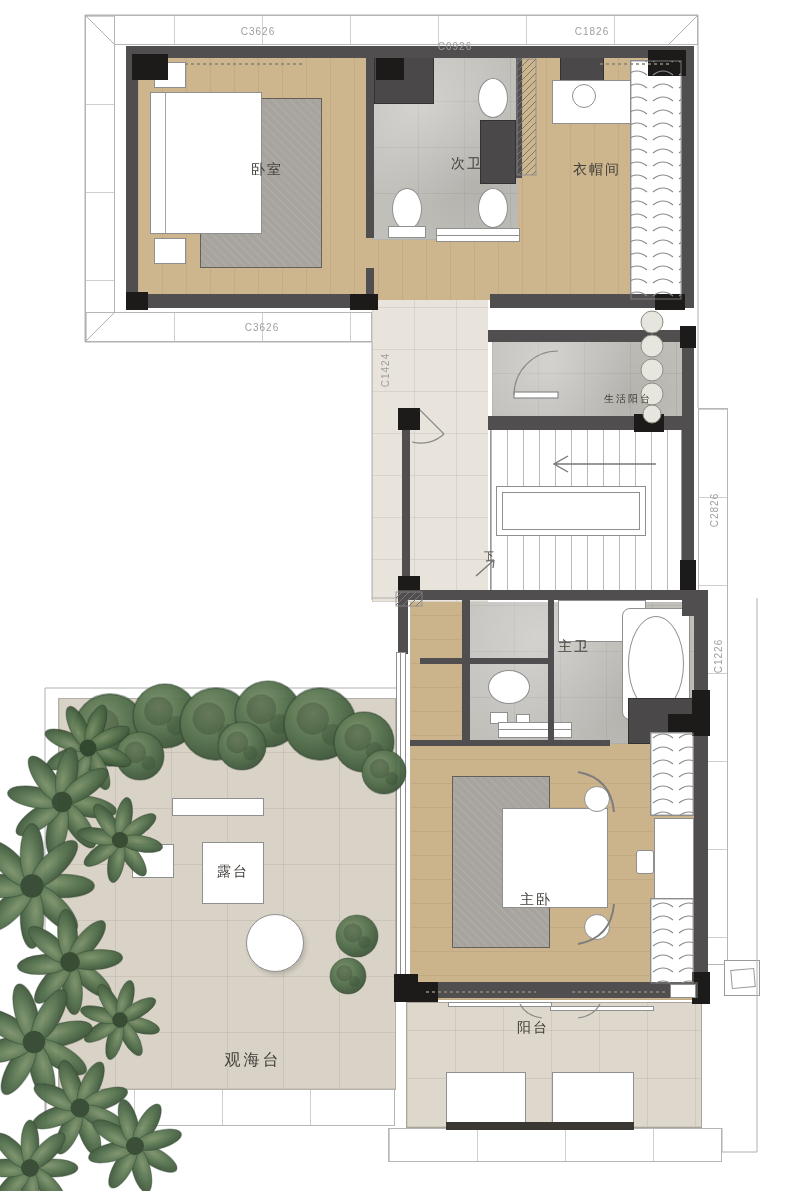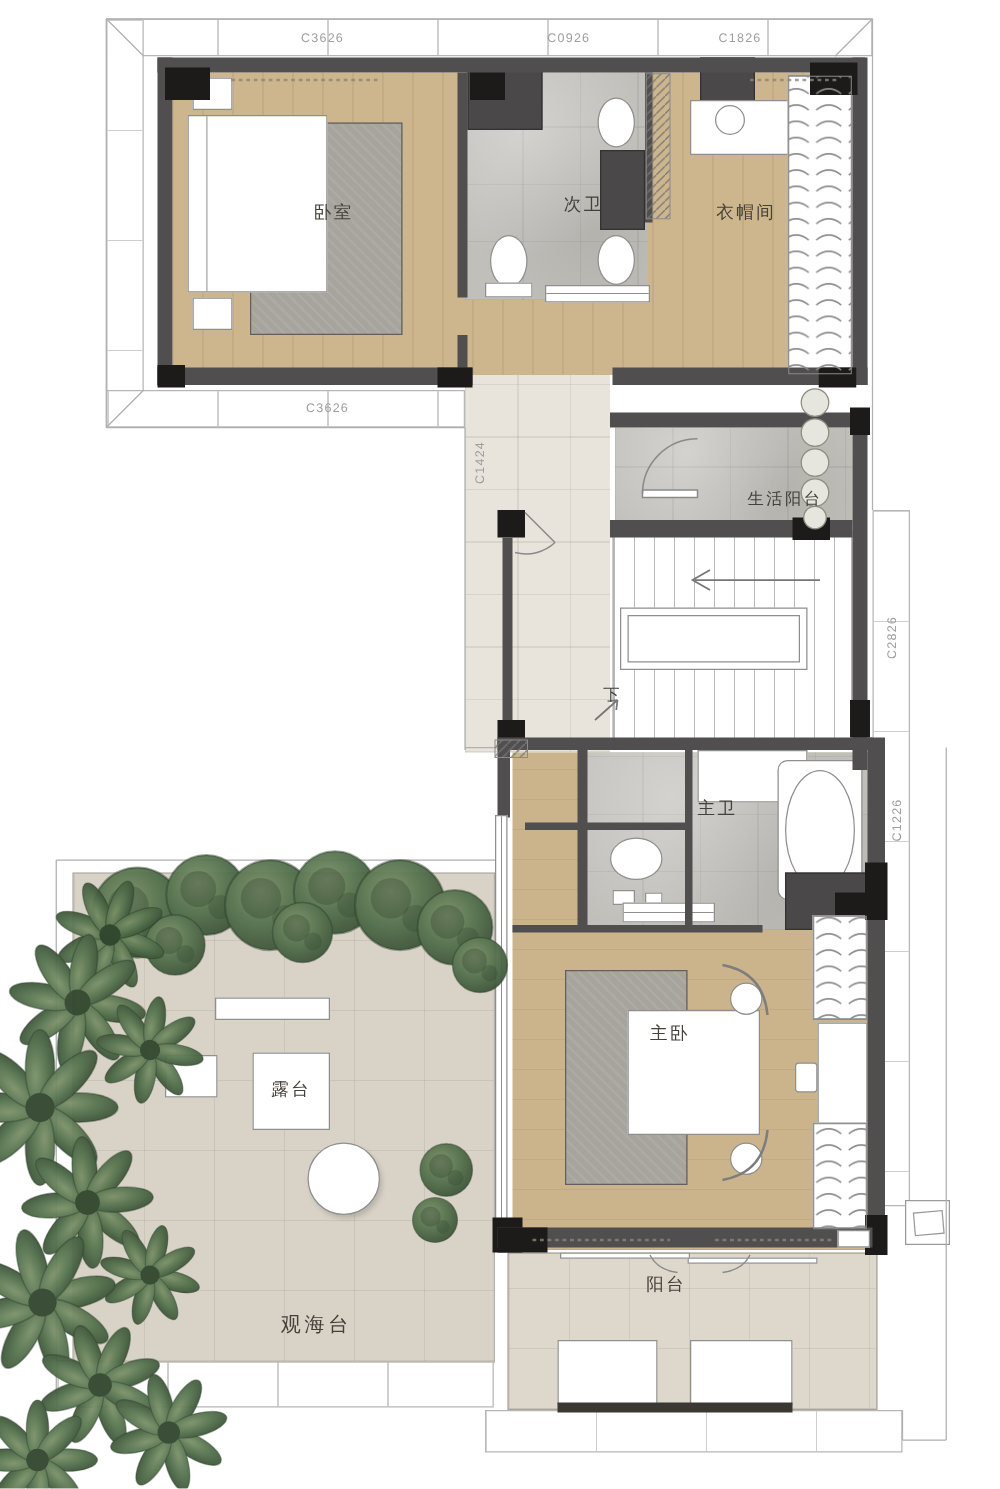--- a/index.html
+++ b/index.html
@@ -39,21 +39,21 @@
        background-image:repeating-linear-gradient(45deg,rgba(255,255,255,.07) 0 2px,transparent 2px 6px)}
   .stair{position:absolute;background:#fff;border:1px solid #9a9a9a;box-sizing:border-box;
        background-image:repeating-linear-gradient(90deg,#b9b9b9 0 1px,transparent 1px 16px)}
   .win{position:absolute;background:#fff;border:1px solid #8f8f8f;box-sizing:border-box}
   .win.vline{background-image:linear-gradient(90deg,transparent calc(50% - .5px),#8f8f8f calc(50% - .5px),#8f8f8f calc(50% + .5px),transparent calc(50% + .5px))}
   .win.hline{background-image:linear-gradient(0deg,transparent calc(50% - .5px),#8f8f8f calc(50% - .5px),#8f8f8f calc(50% + .5px),transparent calc(50% + .5px))}
   
   .lbl{position:absolute;transform:translate(-50%,-50%);color:#44403a;font-size:14px;
        letter-spacing:2px;white-space:nowrap;font-weight:500}
   .lbl.big{font-size:16px;letter-spacing:3px}
-  .lbl.sm{font-size:13px}
+  .lbl.sm{font-size:10px}
   .dim{position:absolute;transform:translate(-50%,-50%);color:#9e9e9e;font-size:10px;
        letter-spacing:1px;white-space:nowrap}
   .dim.v{transform:translate(-50%,-50%) rotate(-90deg)}
   svg.overlay{position:absolute;left:0;top:0;pointer-events:none}
 </style>
 </head>
 <body>
 
 <div id="plan">
 
@@ -278,31 +278,31 @@
       <use href="#palm" transform="translate(135,1146) scale(1.0) rotate(30)"></use>
       <use href="#palm" transform="translate(30,1168) scale(1.0)"></use>
     </g>
     <g opacity="0.95">
       <use href="#shrub" transform="translate(357,936) scale(1.05)"></use>
       <use href="#shrub" transform="translate(348,976) scale(0.9)"></use>
     </g>
   </svg>
 
   <div class="dim" style="left:258px;top:31px">C3626</div>
-  <div class="dim" style="left:455px;top:31px">C0926</div>
+  <div class="dim" style="left:455px;top:46px">C0926</div>
   <div class="dim" style="left:592px;top:31px">C1826</div>
   <div class="dim" style="left:262px;top:327px">C3626</div>
   <div class="dim v" style="left:385px;top:370px">C1424</div>
   <div class="dim v" style="left:714px;top:510px">C2826</div>
   <div class="dim v" style="left:718px;top:656px">C1226</div>
 
   <div class="lbl" style="left:267px;top:170px">卧室</div>
   <div class="lbl" style="left:467px;top:164px">次卫</div>
   <div class="lbl" style="left:597px;top:170px">衣帽间</div>
   <div class="lbl sm" style="left:628px;top:399px">生活阳台</div>
   <div class="lbl sm" style="left:490px;top:556px">下</div>
   <div class="lbl" style="left:574px;top:647px">主卫</div>
-  <div class="lbl" style="left:536px;top:827px">主卧</div>
+  <div class="lbl" style="left:536px;top:900px">主卧</div>
   <div class="lbl" style="left:233px;top:872px">露台</div>
   <div class="lbl big" style="left:253px;top:1060px">观海台</div>
   <div class="lbl" style="left:533px;top:1028px">阳台</div>
 
 </div>
 
 </body></html>

